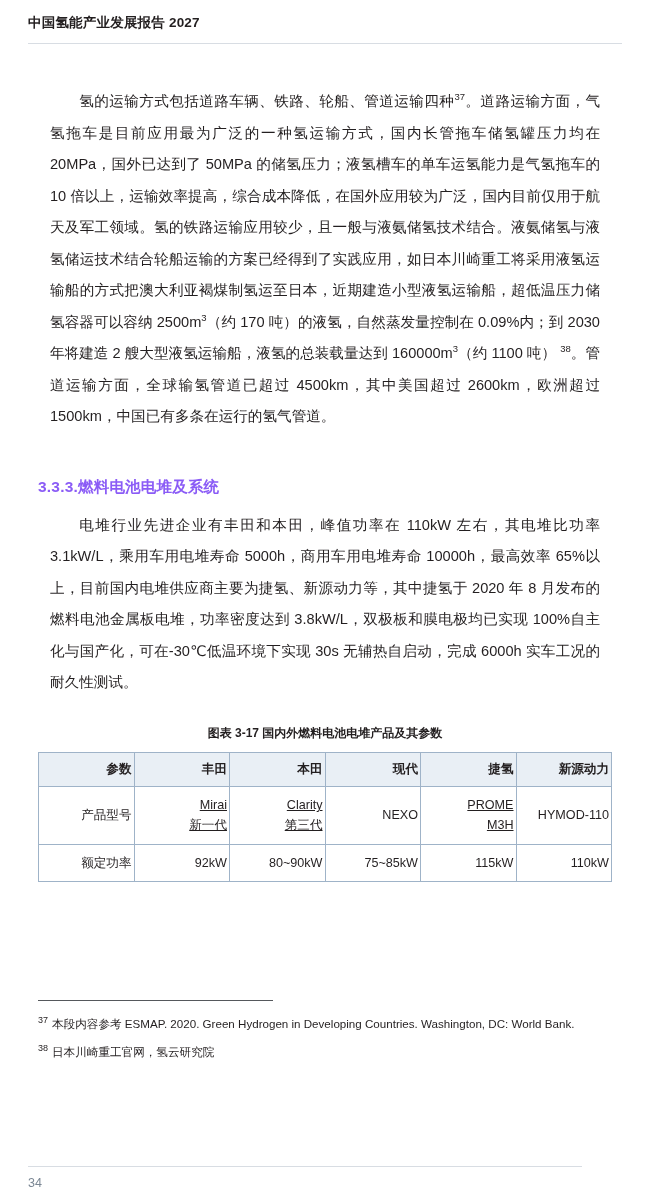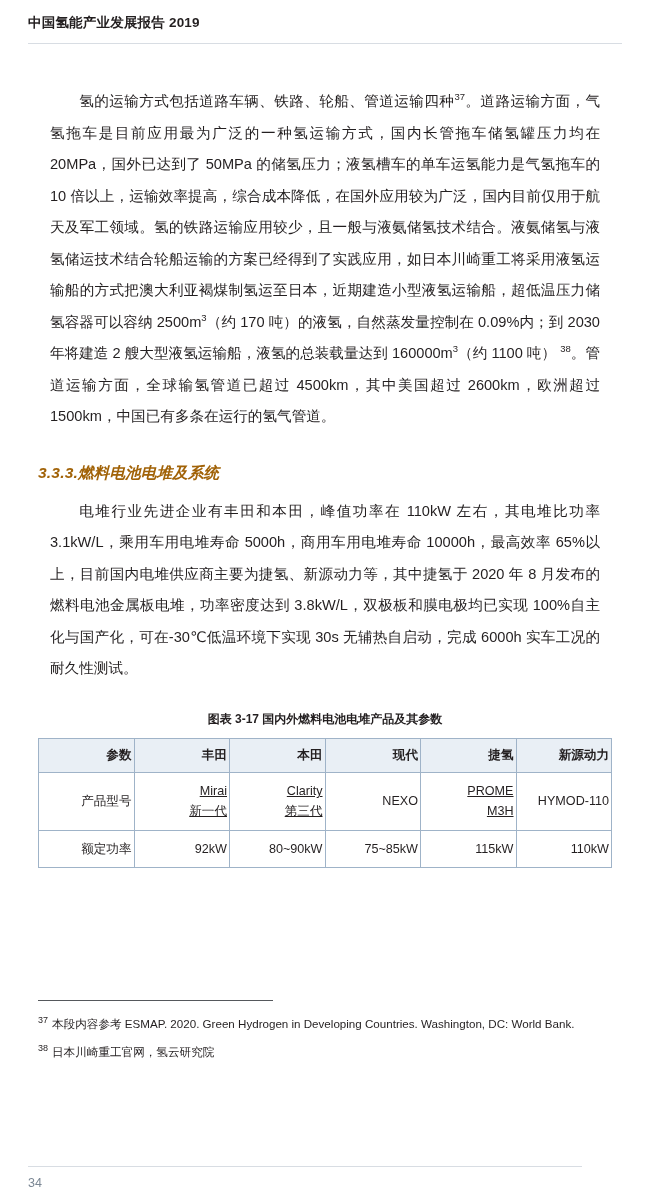--- a/index.html
+++ b/index.html
@@ -45,26 +45,25 @@
     margin: 12px;
     text-indent: 2em;
     color: #231f20;
   }
   sup {
     font-size: 9.5px;
     vertical-align: super;
     line-height: 0;
   }
   .section-head {
-    color: #a16207;
+    color: #8b5cf6;
     font-size: 15.5px;
     font-weight: bold;
-    margin: 30px 0 10px 0;
+    margin: 44px 0 10px 0;
     letter-spacing: 0.2px;
-    font-style: italic;
   }
   
   .table-caption {
     text-align: center;
     font-size: 12px;
     font-weight: bold;
     margin: 26px 0 10px 0;
     color: #231f20;
   }
   
@@ -133,21 +132,21 @@
     color: #7b8794;
     padding: 9px 0 0 28px;
   }
 </style>
 </head>
 <body>
 
 <div class="page">
 
   <div class="header">
-    <div class="header-title">中国氢能产业发展报告 2019</div>
+    <div class="header-title">中国氢能产业发展报告 2027</div>
     <div class="header-rule"></div>
   </div>
 
   <div class="content">
 
     <p class="body-par"><span>氢的运输方式包括道路车辆、铁路、轮船、管道运输四种</span><sup>37</sup><span>。道路运输方面，气氢拖车是目前应用最为广泛的一种氢运输方式，国内长管拖车储氢罐压力均在 20MPa，国外已达到了 50MPa 的储氢压力；液氢槽车的单车运氢能力是气氢拖车的 10 倍以上，运输效率提高，综合成本降低，在国外应用较为广泛，国内目前仅用于航天及军工领域。氢的铁路运输应用较少，且一般与液氨储氢技术结合。液氨储氢与液氢储运技术结合轮船运输的方案已经得到了实践应用，如日本川崎重工将采用液氢运输船的方式把澳大利亚褐煤制氢运至日本，近期建造小型液氢运输船，超低温压力储氢容器可以容纳 2500m</span><sup>3</sup><span>（约 170 吨）的液氢，自然蒸发量控制在 0.09%内；到 2030 年将建造 2 艘大型液氢运输船，液氢的总装载量达到 160000m</span><sup>3</sup><span>（约 1100 吨）</span> <sup>38</sup><span>。管道运输方面，全球输氢管道已超过 4500km，其中美国超过 2600km，欧洲超过 1500km，中国已有多条在运行的氢气管道。</span></p>
 
     <h3 class="section-head">3.3.3.燃料电池电堆及系统</h3>
 
     <p class="body-par">电堆行业先进企业有丰田和本田，峰值功率在 110kW 左右，其电堆比功率 3.1kW/L，乘用车用电堆寿命 5000h，商用车用电堆寿命 10000h，最高效率 65%以上，目前国内电堆供应商主要为捷氢、新源动力等，其中捷氢于 2020 年 8 月发布的燃料电池金属板电堆，功率密度达到 3.8kW/L，双极板和膜电极均已实现 100%自主化与国产化，可在-30℃低温环境下实现 30s 无辅热自启动，完成 6000h 实车工况的耐久性测试。</p>

